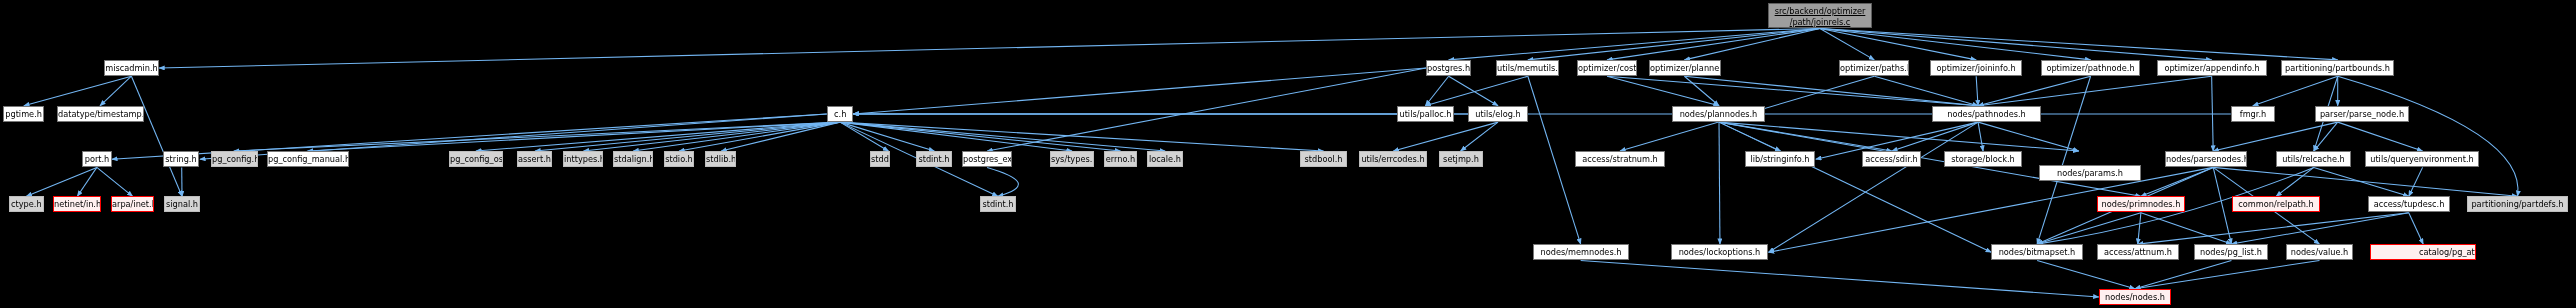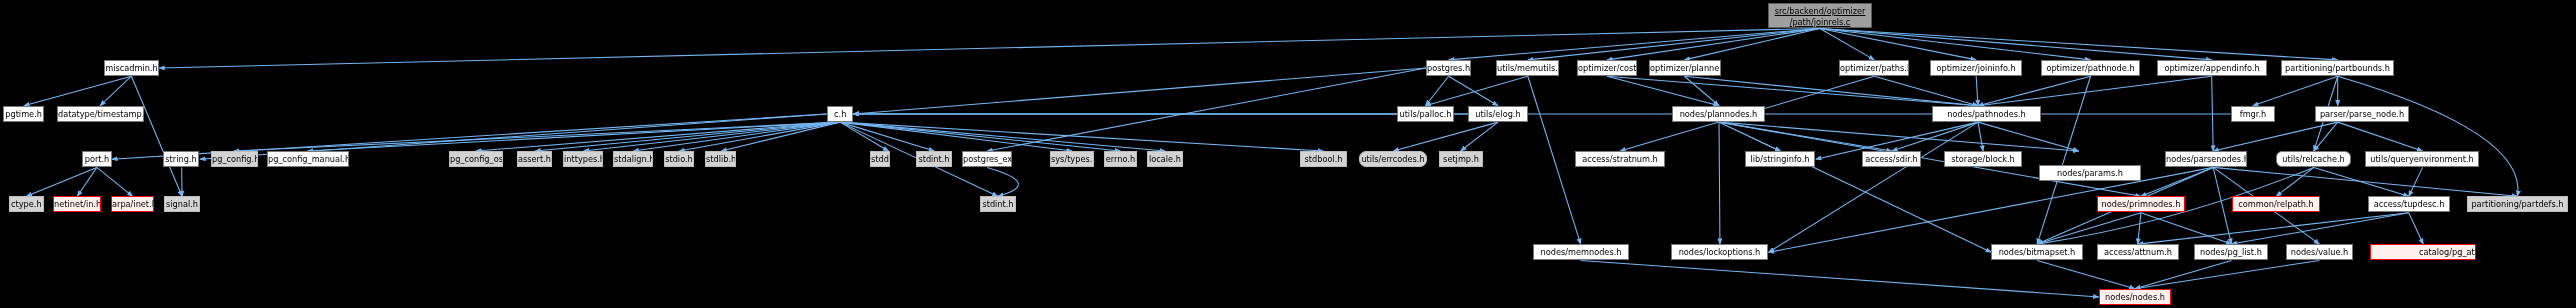--- a/index.html
+++ b/index.html
@@ -160,41 +160,41 @@
     <div class="node normal" style="left: 962px; top: 151px; width: 50px;">postgres_ext.h</div>
     <div class="node gray" style="left: 1050px; top: 151px; width: 44px;">sys/types.h</div>
     <div class="node gray" style="left: 1104px; top: 151px; width: 33px;">errno.h</div>
     <div class="node gray" style="left: 1147px; top: 151px; width: 36px;">locale.h</div>
     <div class="node gray" style="left: 1300px; top: 151px; width: 47px;">stdbool.h</div>
     <div class="node normal" style="left: 827px; top: 106px; width: 26.4px;">c.h</div>
     <div class="node gray" style="left: 980px; top: 196px; width: 36px;">stdint.h</div>
     <div class="node normal" style="left: 1426px; top: 60px; width: 45px;">postgres.h</div>
     <div class="node normal" style="left: 1397px; top: 106px; width: 57px;">utils/palloc.h</div>
     <div class="node normal" style="left: 1468px; top: 106px; width: 60px;">utils/elog.h</div>
-    <div class="node gray" style="left: 1359px; top: 151px; width: 68px; border-radius: 7px;">utils/errcodes.h</div>
+    <div class="node gray" style="left: 1359px; top: 151px; width: 68px;">utils/errcodes.h</div>
     <div class="node gray" style="left: 1439px; top: 151px; width: 44px;">setjmp.h</div>
     <div class="node normal" style="left: 1496px; top: 60px; width: 63px;">utils/memutils.h</div>
     <div class="node normal" style="left: 1575px; top: 151px; width: 90px;">access/stratnum.h</div>
     <div class="node normal" style="left: 1577px; top: 60px; width: 60px;">optimizer/cost.h</div>
     <div class="node normal" style="left: 1649px; top: 60px; width: 72px;">optimizer/planner.h</div>
     <div class="node normal" style="left: 1839px; top: 60px; width: 70px;">optimizer/paths.h</div>
     <div class="node normal" style="left: 1930px; top: 60px; width: 92px;">optimizer/joininfo.h</div>
     <div class="node normal" style="left: 2041px; top: 60px; width: 99px;">optimizer/pathnode.h</div>
     <div class="node normal" style="left: 2157px; top: 60px; width: 110px;">optimizer/appendinfo.h</div>
     <div class="node normal" style="left: 2281px; top: 60px; width: 113px;">partitioning/partbounds.h</div>
     <div class="node normal" style="left: 1672px; top: 106px; width: 93px;">nodes/plannodes.h</div>
     <div class="node normal" style="left: 1932px; top: 106px; width: 109px;">nodes/pathnodes.h</div>
     <div class="node normal" style="left: 2231px; top: 106px; width: 44px;">fmgr.h</div>
     <div class="node normal" style="left: 2291px; top: 106px; width: 94px; margin-left: 24px;">parser/parse_node.h</div>
     <div class="node normal" style="left: 1745px; top: 151px; width: 70px;">lib/stringinfo.h</div>
     <div class="node normal" style="left: 1862px; top: 151px; width: 59px;">access/sdir.h</div>
     <div class="node normal" style="left: 1944px; top: 151px; width: 78px;">storage/block.h</div>
     <div class="node normal" style="left: 2039px; top: 165px; width: 102px; text-align: center;">nodes/params.h</div>
     <div class="node normal" style="left: 2165px; top: 151px; width: 82px;">nodes/parsenodes.h</div>
-    <div class="node normal" style="left: 2276px; top: 151px; width: 75px; border-radius: 6px;">utils/relcache.h</div>
+    <div class="node normal" style="left: 2276px; top: 151px; width: 75px;">utils/relcache.h</div>
     <div class="node normal" style="left: 2365px; top: 151px; width: 114px;">utils/queryenvironment.h</div>
     <div class="node red" style="left: 2097px; top: 196px; width: 88px;">nodes/primnodes.h</div>
     <div class="node red" style="left: 2232px; top: 196px; width: 88px;">common/relpath.h</div>
     <div class="node normal" style="left: 2368px; top: 196px; width: 82px;">access/tupdesc.h</div>
     <div class="node gray" style="left: 2467px; top: 196px; width: 101px;">partitioning/partdefs.h</div>
     <div class="node normal" style="left: 1533px; top: 244px; width: 96px;">nodes/memnodes.h</div>
     <div class="node normal" style="left: 1671px; top: 244px; width: 97px;">nodes/lockoptions.h</div>
     <div class="node normal" style="left: 1991px; top: 244px; width: 92px;">nodes/bitmapset.h</div>
     <div class="node normal" style="left: 2097px; top: 244px; width: 82px;">access/attnum.h</div>
     <div class="node normal" style="left: 2194px; top: 244px; width: 74px;">nodes/pg_list.h</div>

